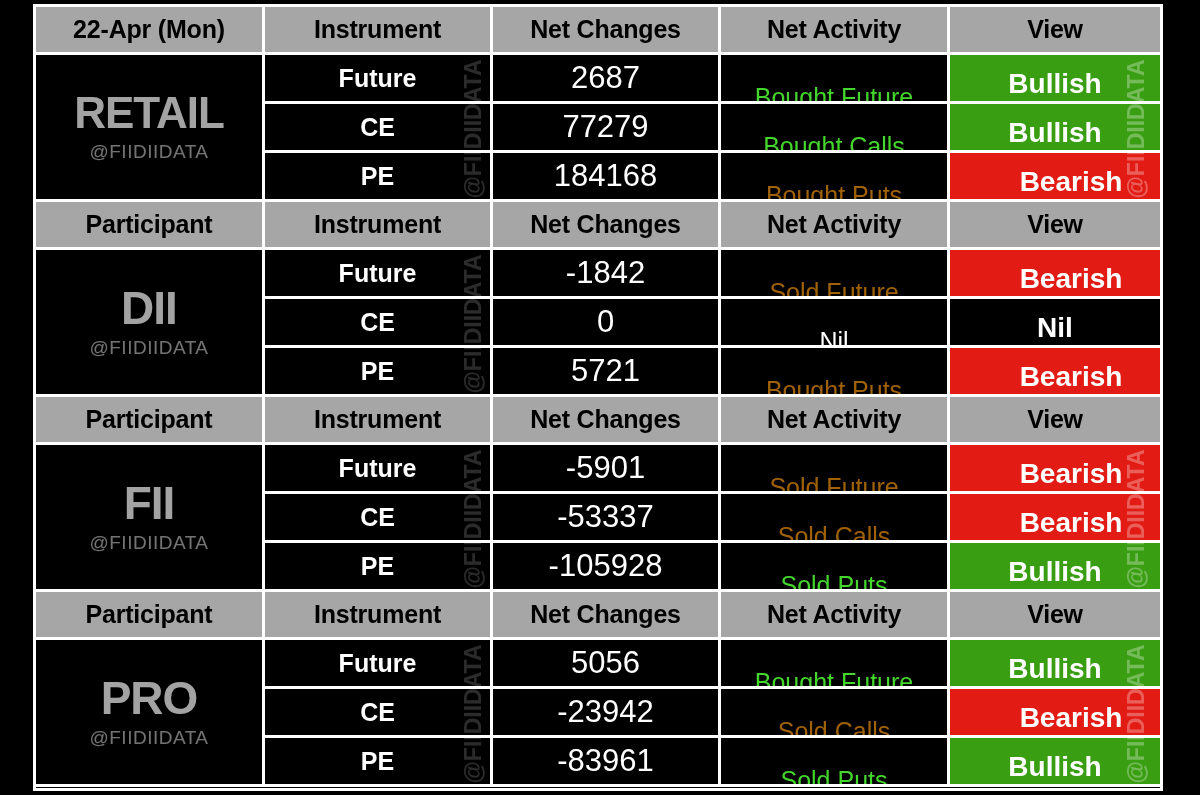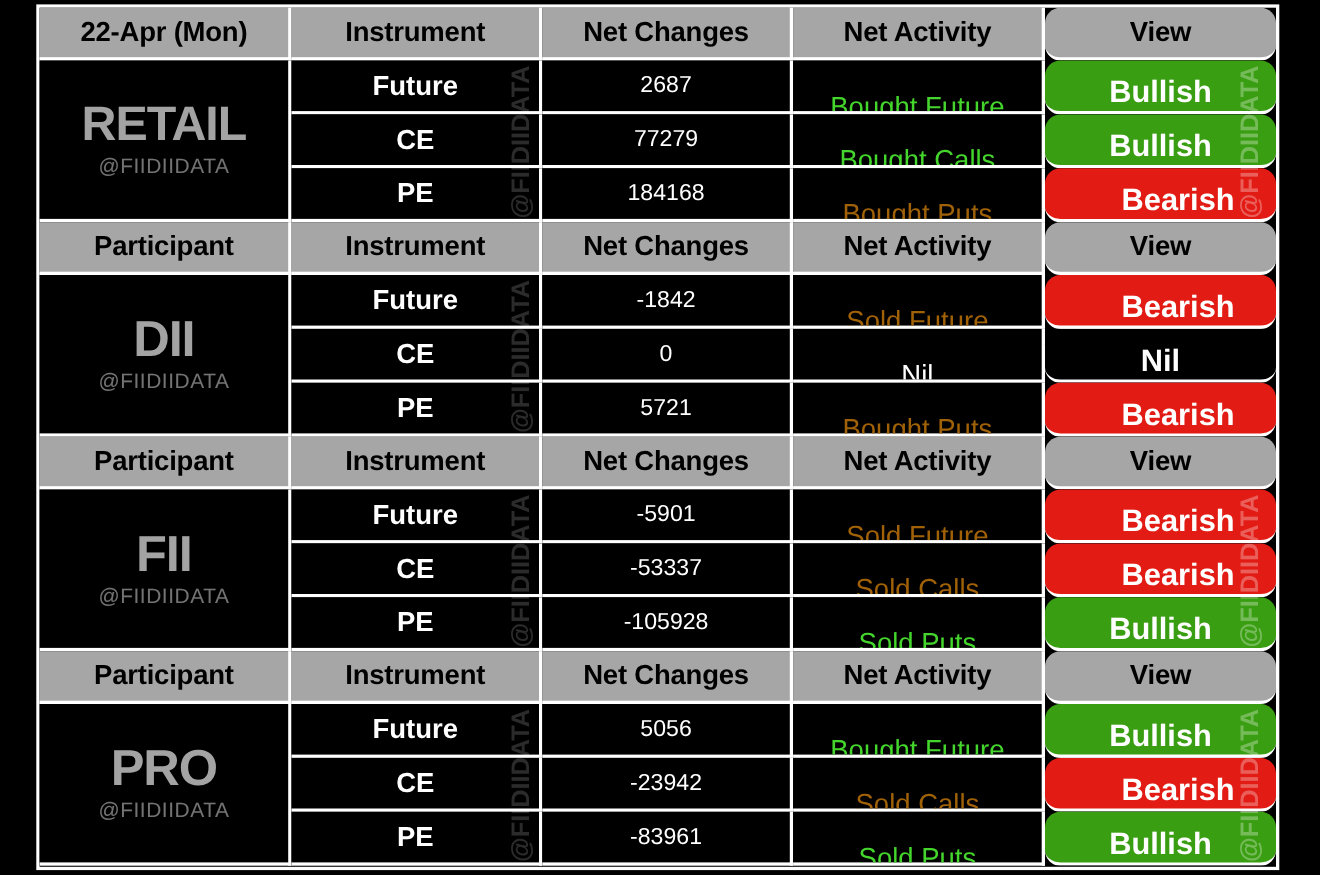--- a/index.html
+++ b/index.html
@@ -68,21 +68,21 @@
     background: #000;
     overflow: hidden;
   }
   .cell:last-child { border-right: none; }
 
   
   .c-part { width: 229px; flex: 0 0 229px; }
   .c-inst { width: 228px; flex: 0 0 228px; }
   .c-net  { width: 228px; flex: 0 0 228px; }
   .c-act  { width: 229px; flex: 0 0 229px; }
-  .c-view { width: 210px; flex: 0 0 210px; border-radius: 14px; }
+  .c-view { width: 210px; flex: 0 0 210px; }
 
   
   .hdr .cell {
     background: #a6a6a6;
     color: #000;
     font-weight: bold;
     font-size: 25px;
     letter-spacing: -0.2px;
   }
   .hdr .cell.c-part { font-size: 25px; }
@@ -119,21 +119,21 @@
   
   .group-body { display: flex; width: 100%; }
   .group-rows { flex: 1 1 auto; display: block; }
   .group-rows .row { height: 49px; }
   .group-rows .row:last-child .cell { border-bottom: 3px solid #ffffff; }
 
   
   .inst-txt {
     color: #fff; font-weight: bold; font-size: 25px;
   }
-  .net-txt { color: #fff; font-size: 21px; font-weight: normal; text-align: right; }
+  .net-txt { color: #fff; font-size: 31px; font-weight: normal; text-align: right; }
   .act-txt { font-size: 25px; font-weight: normal; margin-top: 38px; }
   .view-txt { color: #fff; font-weight: bold; font-size: 28px; margin-top: 12px; }
 
   .green { color: #44d62c; }
   .red   { color: #a16207; }
   .white { color: #ffffff; }
 
   .bg-green { background: #3a9e12 !important; }
   .bg-red   { background: #e21b14 !important; padding-left: 32px; }
   .bg-black { background: #000000 !important; }

